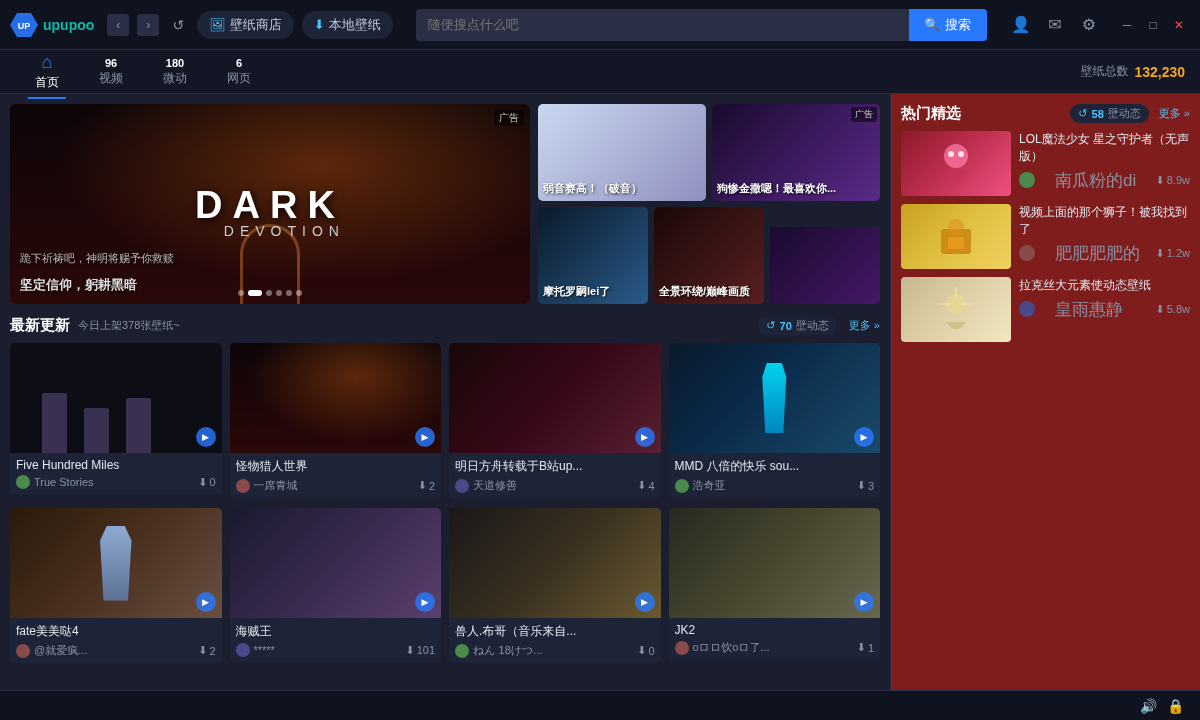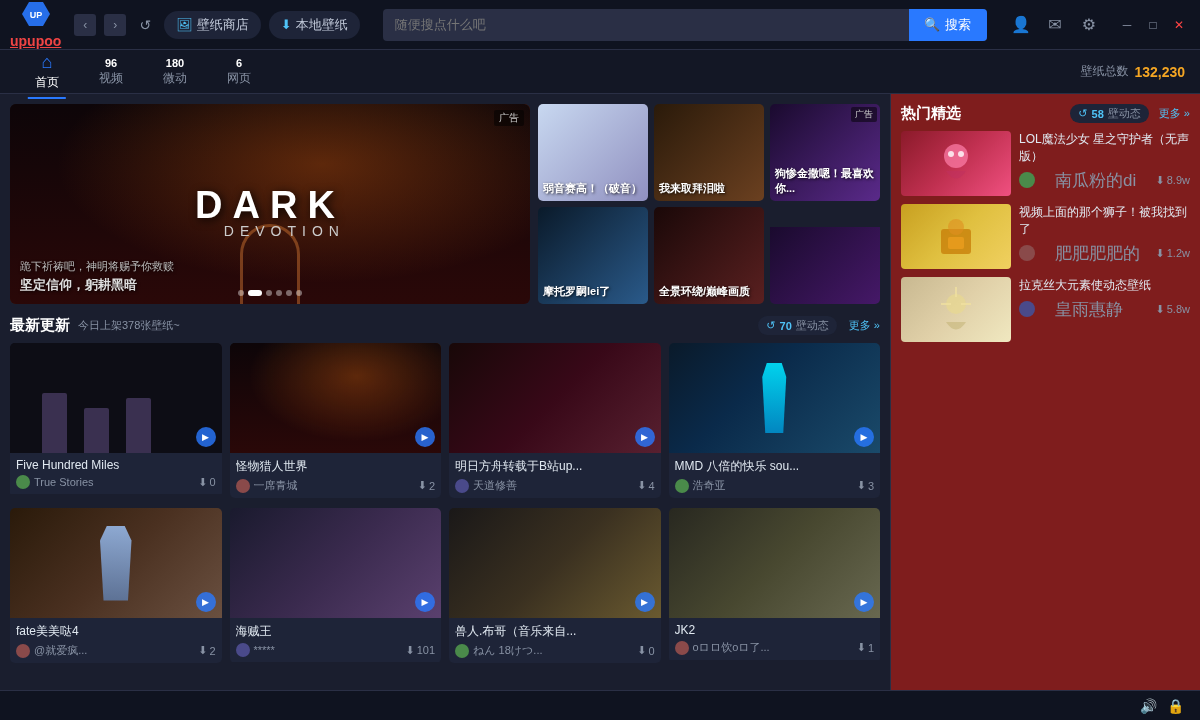--- a/index.html
+++ b/index.html
@@ -21,31 +21,29 @@
       align-items: center;
       padding: 0 10px;
       gap: 8px;
       border-bottom: 1px solid #2a2f45;
     }
     .logo {
       display: flex;
       align-items: center;
       gap: 5px;
       margin-right: 5px;
-      flex-direction: column;
     }
     .logo-icon {
       width: 28px;
       height: 28px;
     }
     .logo-text {
-      color: #ef4444;
+      color: #14b8a6;
       font-size: 14px;
       font-weight: bold;
-      text-decoration: underline;
     }
     .nav-arrow {
       width: 22px;
       height: 22px;
       background: #2a2f45;
       border-radius: 3px;
       display: flex;
       align-items: center;
       justify-content: center;
       cursor: pointer;
@@ -671,45 +669,40 @@
     <div class="banner-area">
       <div class="banner-main">
         <div class="banner-bg">
           <div class="sil-fantasy-bg"></div>
           <div class="sil-arch"></div>
           <div class="banner-title-text">
             <div style="font-size:38px;font-weight:900;color:#fff;letter-spacing:10px;text-shadow:2px 2px 10px rgba(0,0,0,0.9);">DARK</div>
             <div style="font-size:14px;color:#ccc;letter-spacing:6px;margin-top:-4px;">DEVOTION</div>
           </div>
           <div class="banner-bottom-text">
-            <div style="font-size:11px;color:#bbb;margin-bottom:2px;">跪下祈祷吧，神明将赐予你救赎</div>
+            <div style="font-size:11px;color:#bbb;margin-bottom:10px;">跪下祈祷吧，神明将赐予你救赎</div>
             <div style="font-size:13px;font-weight:bold;">坚定信仰，躬耕黑暗</div>
           </div>
         </div>
         <div class="banner-ad-tag">广告</div>
         <div class="banner-dots">
           <div class="dot"></div>
           <div class="dot active"></div>
           <div class="dot"></div>
           <div class="dot"></div>
           <div class="dot"></div>
           <div class="dot"></div>
         </div>
       </div>
 
       <div class="banner-side">
         <div class="banner-side-row">
           <div class="banner-card">
             <div class="bc-bg bc-bg-1" style="background:linear-gradient(135deg,#c8d8f0,#9090c0);align-items:flex-end;">
               <span class="bc-label">弱音赛高！（破音）</span>
-            </div>
-          </div>
-          <div class="banner-card">
-            <div class="bc-bg bc-bg-2" style="background:linear-gradient(135deg,#2a1a0a,#6b4020);align-items:flex-end;">
-              <span class="bc-label">我来取拜泪啦</span>
             </div>
           </div>
           <div class="banner-card">
             <div class="bc-bg bc-bg-3" style="background:linear-gradient(135deg,#1a0a2e,#5a2a8a);align-items:flex-end;">
               <span class="bc-label">狗惨金撒嗯！最喜欢你...</span>
             </div>
             <div class="bc-ad">广告</div>
           </div>
         </div>
         <div class="banner-side-row">

